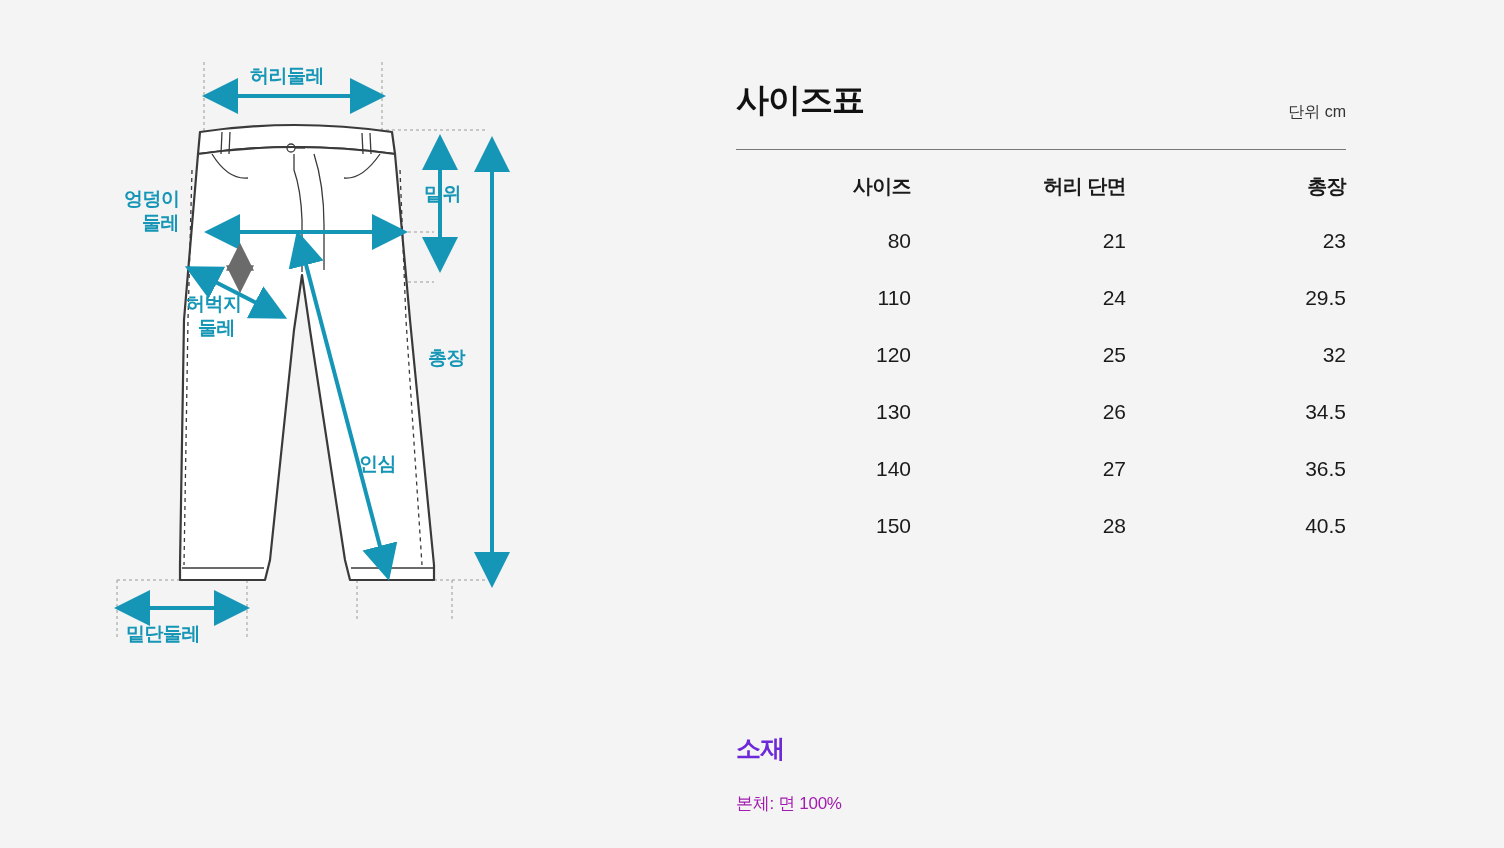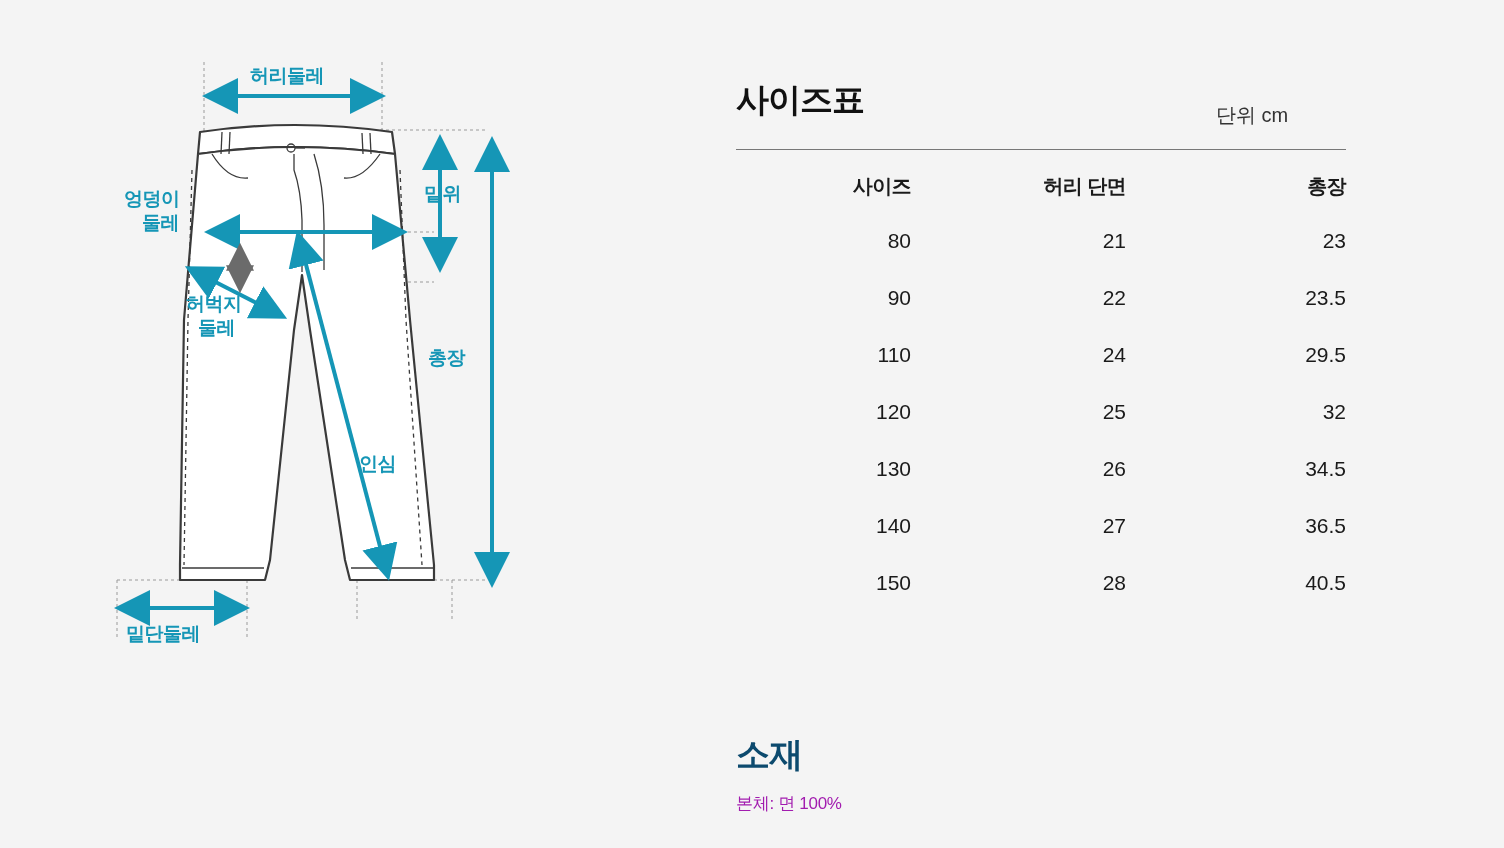--- a/index.html
+++ b/index.html
@@ -60,21 +60,22 @@
     font-size: 33px;
     font-weight: bold;
     letter-spacing: -1px;
     color: #111;
   }
   .unit-label {
     position: absolute;
     left: 480px;
     top: 82px;
     width: 130px;
-    font-size: 20px;
+    text-align: right;
+    font-size: 16px;
     color: #333;
   }
   .table-rule {
     position: absolute;
     left: 0;
     top: 129px;
     width: 610px;
     height: 1px;
     background: #777;
   }
@@ -105,24 +106,24 @@
     font-weight: normal;
   }
   table.size-table col.c1 { width: 175px; }
   table.size-table col.c2 { width: 215px; }
   table.size-table col.c3 { width: 220px; }
 
   .material-title {
     position: absolute;
     left: 0;
     top: 712px;
-    font-size: 34px;
+    font-size: 25px;
     font-weight: bold;
     letter-spacing: -0.8px;
-    color: #0c4a6e;
+    color: #6d28d9;
     text-align: center;
   }
   .material-body {
     position: absolute;
     left: 0;
     top: 772px;
     font-size: 17px;
     color: #a21caf;
     letter-spacing: -0.3px;
   }
@@ -276,25 +277,20 @@
           <th>총장</th>
         </tr>
       </thead>
       <tbody>
         <tr>
           <td class="size-col">80</td>
           <td>21</td>
           <td>23</td>
         </tr>
         <tr>
-          <td class="size-col">90</td>
-          <td>22</td>
-          <td>23.5</td>
-        </tr>
-        <tr>
           <td class="size-col">110</td>
           <td>24</td>
           <td>29.5</td>
         </tr>
         <tr>
           <td class="size-col">120</td>
           <td>25</td>
           <td>32</td>
         </tr>
         <tr>

